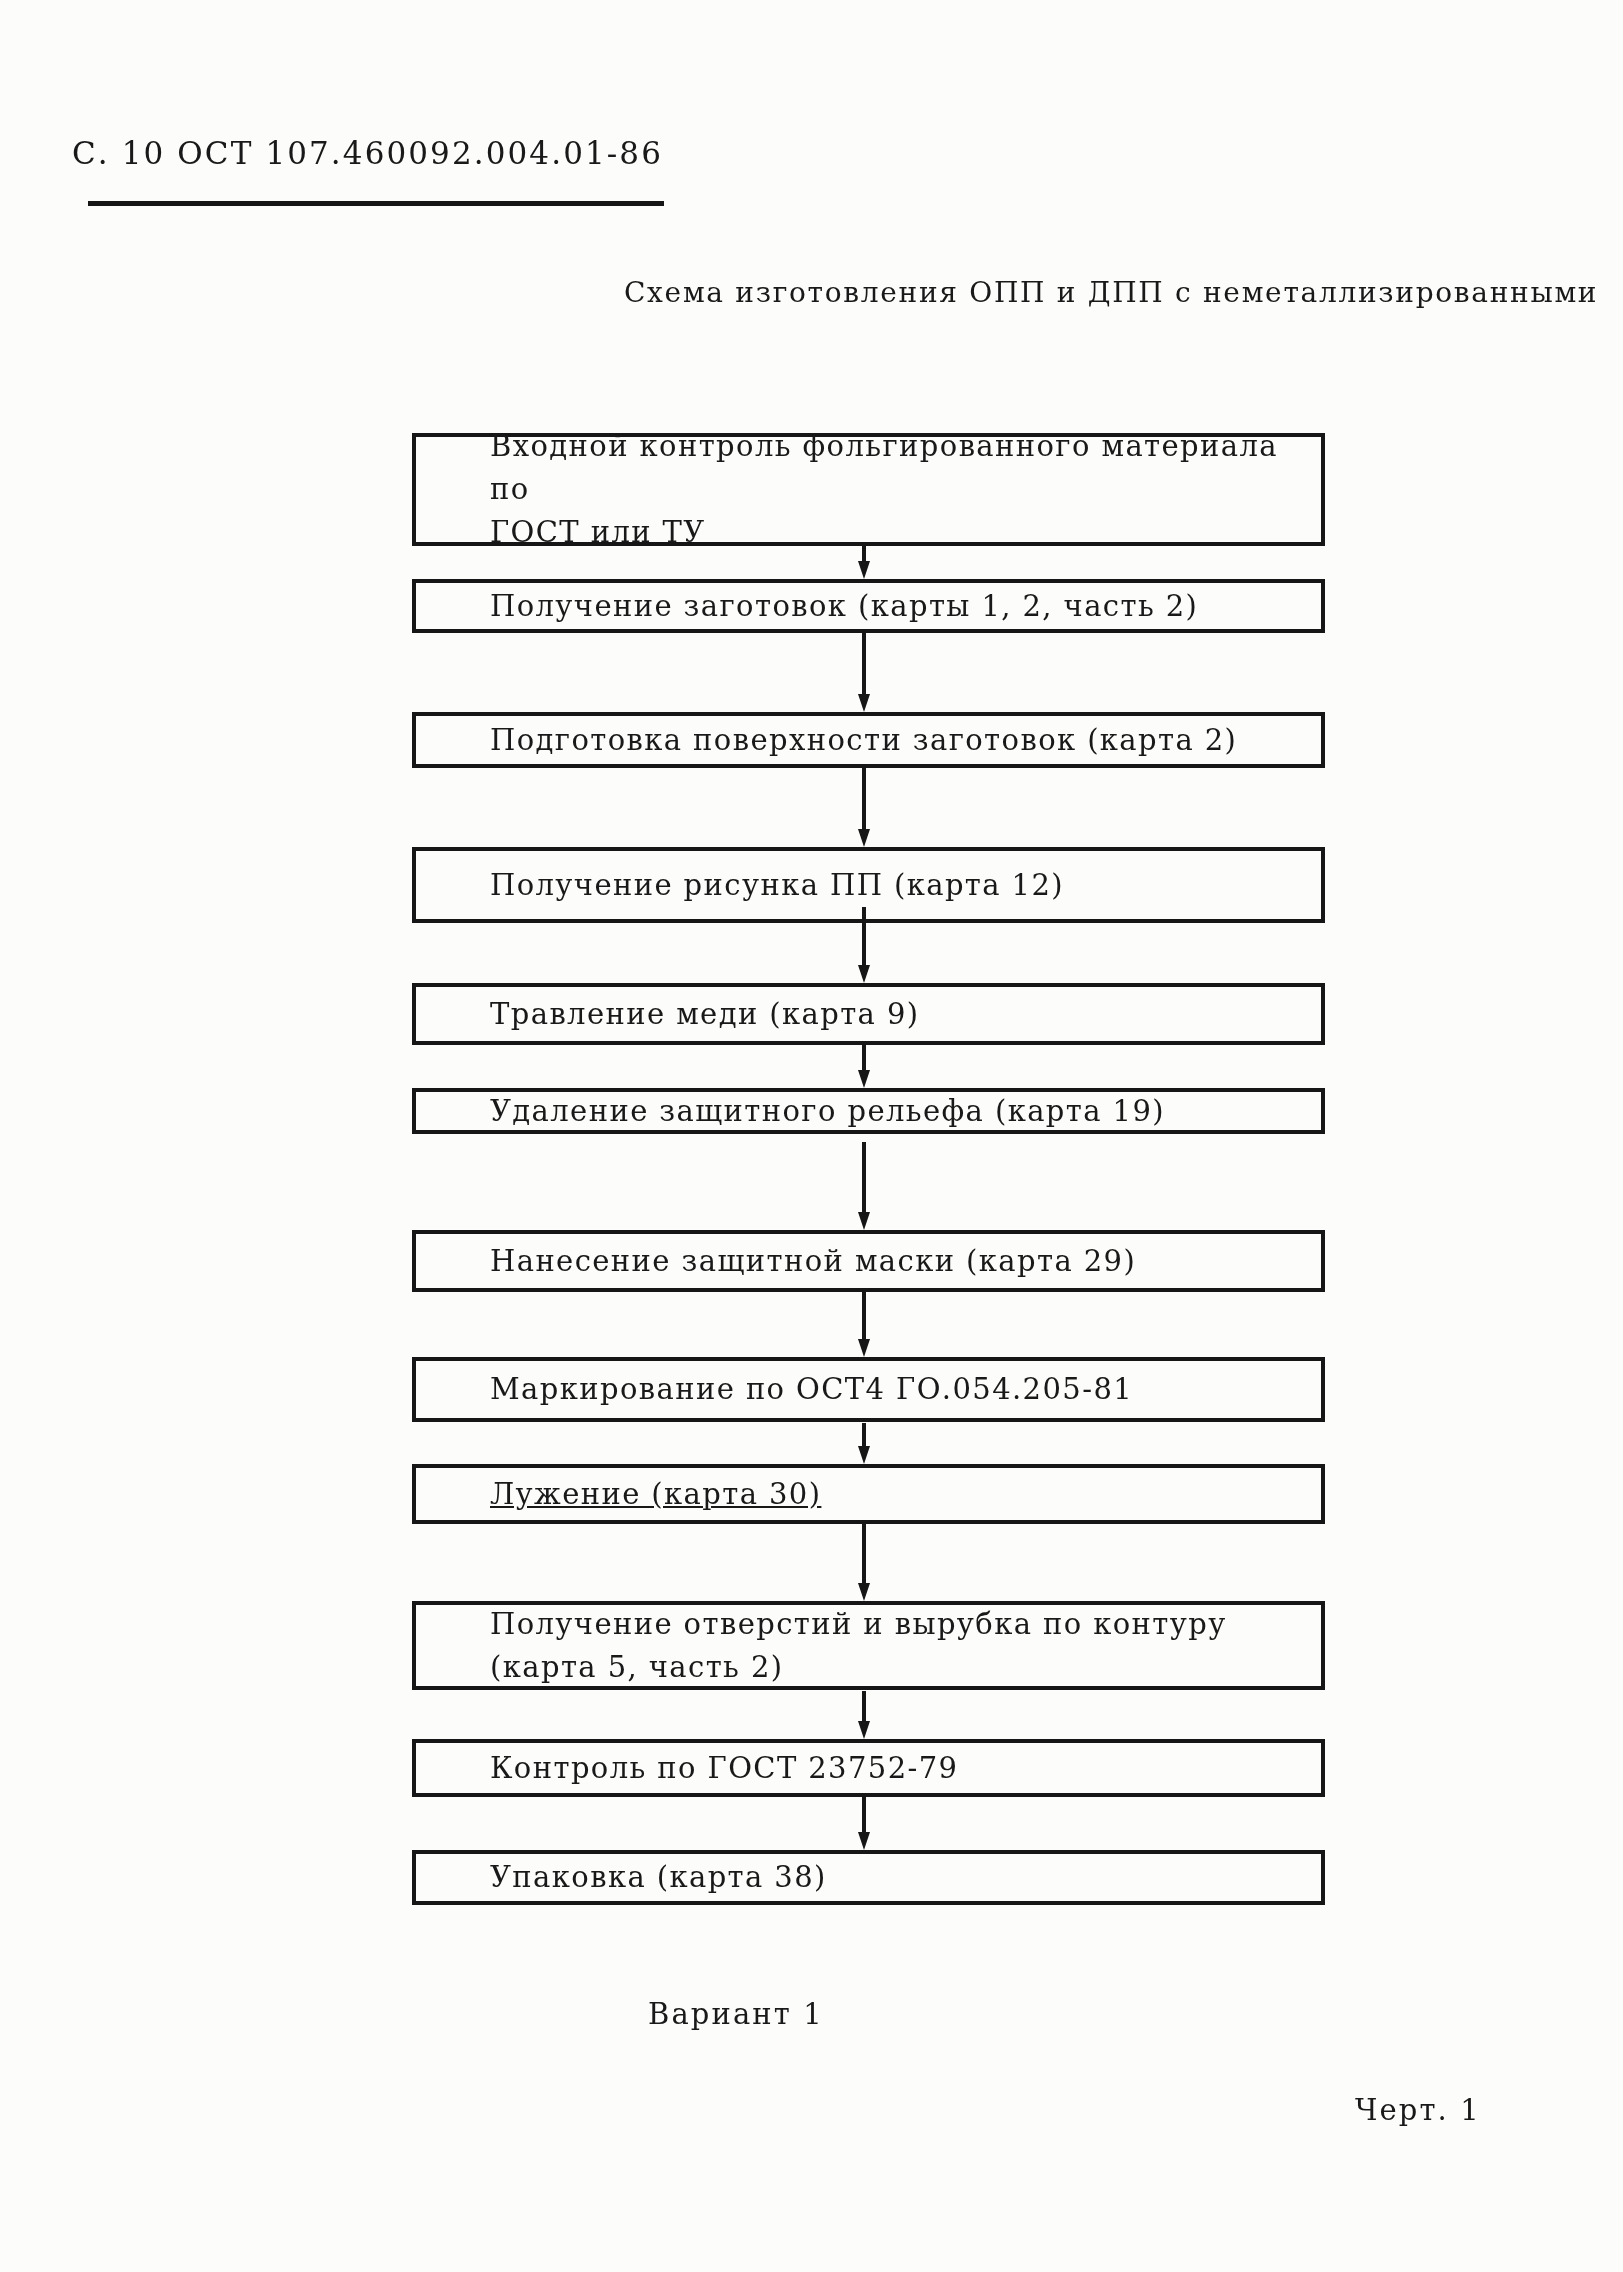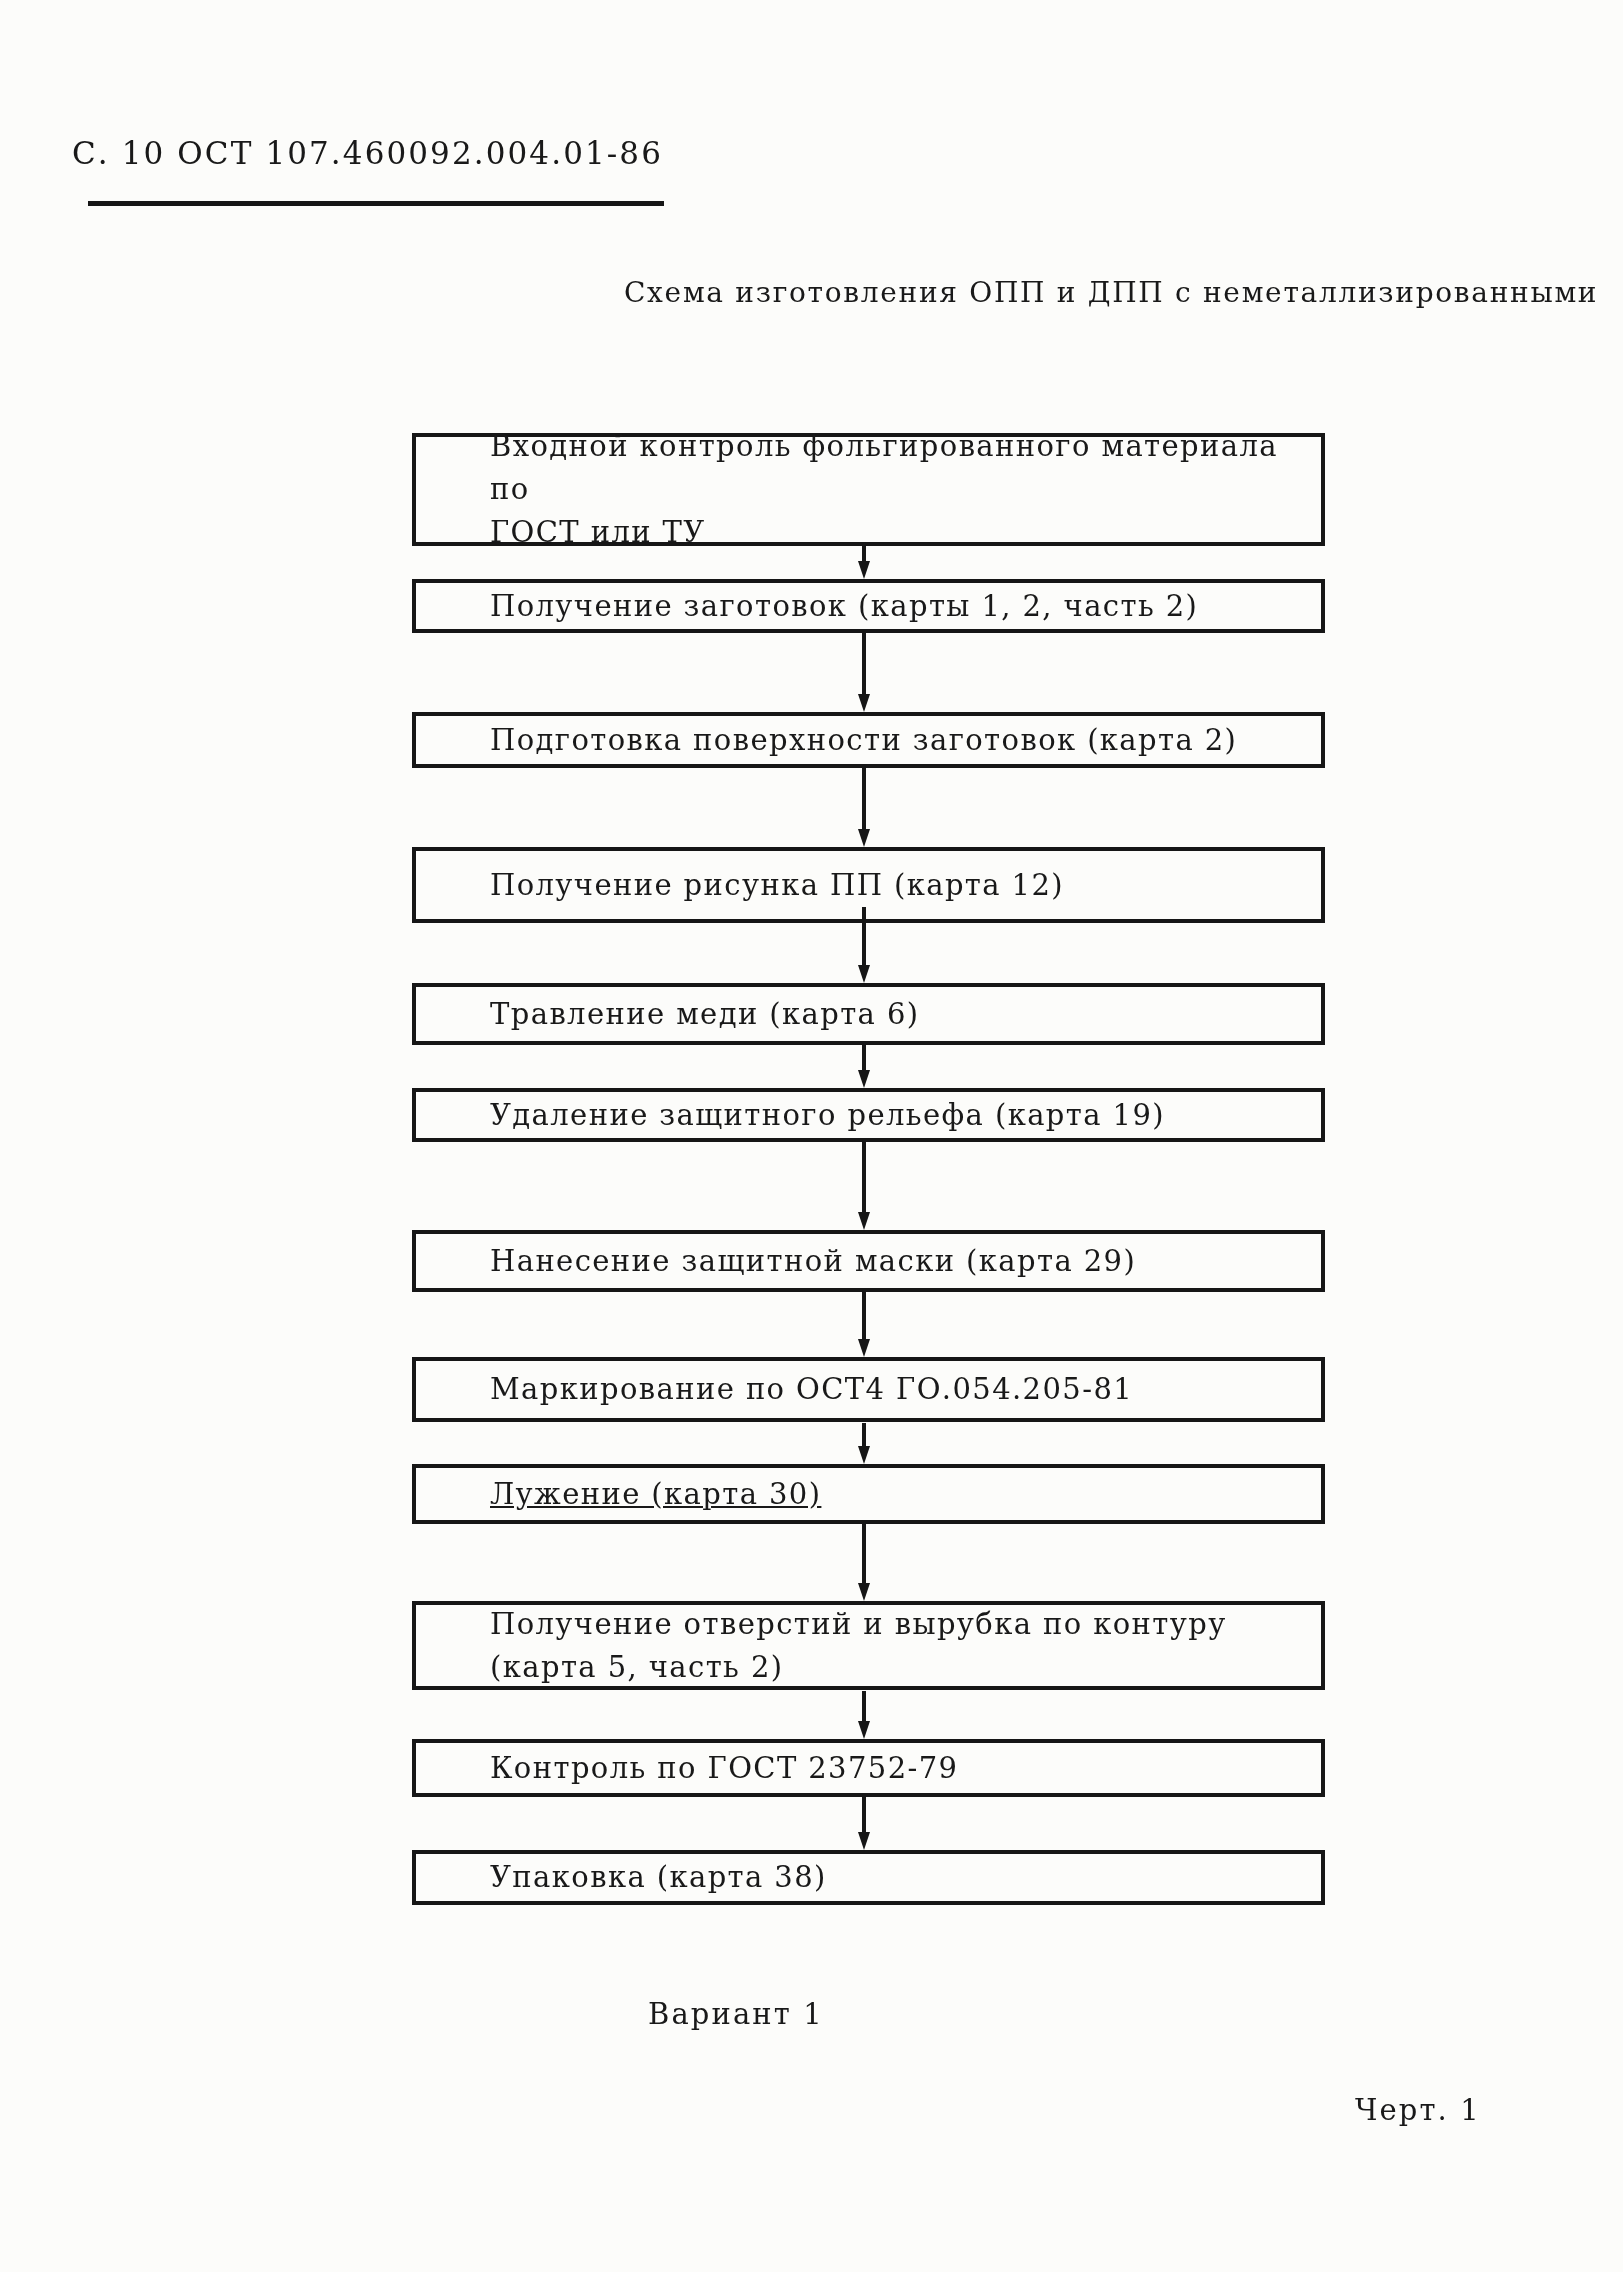--- a/index.html
+++ b/index.html
@@ -111,23 +111,23 @@
 <div class="fc-box" style="top:579px;height:54px;">
   <span class="fc-label">Получение заготовок (карты 1, 2, часть 2)</span>
 </div>
 <div class="fc-box" style="top:712px;height:56px;">
   <span class="fc-label">Подготовка поверхности заготовок (карта 2)</span>
 </div>
 <div class="fc-box" style="top:847px;height:76px;">
   <span class="fc-label">Получение рисунка ПП (карта 12)</span>
 </div>
 <div class="fc-box" style="top:983px;height:62px;">
-  <span class="fc-label">Травление меди (карта 6)</span>
+  <span class="fc-label">Травление меди (карта 9)</span>
 </div>
-<div class="fc-box" style="top:1088px;height:54px;">
+<div class="fc-box" style="top:1088px;height:46px;">
   <span class="fc-label">Удаление защитного рельефа (карта 19)</span>
 </div>
 <div class="fc-box" style="top:1230px;height:62px;">
   <span class="fc-label">Нанесение защитной маски (карта 29)</span>
 </div>
 <div class="fc-box" style="top:1357px;height:65px;">
   <span class="fc-label">Маркирование по ОСТ4 ГО.054.205-81</span>
 </div>
 <div class="fc-box" style="top:1464px;height:60px;text-decoration:underline;">
   <span class="fc-label">Лужение (карта 30)</span>

